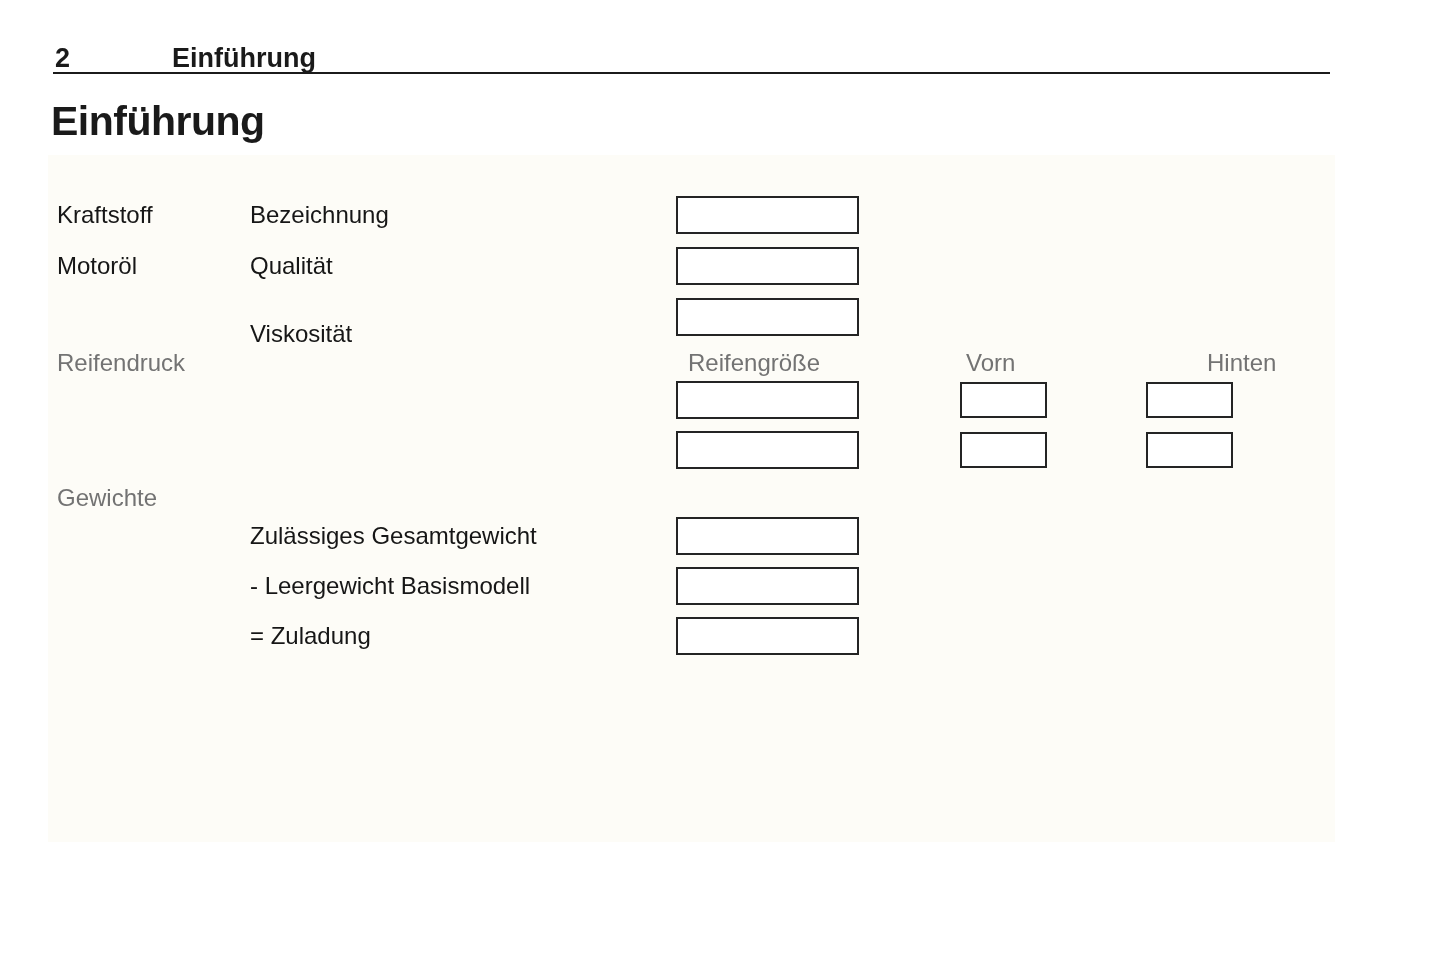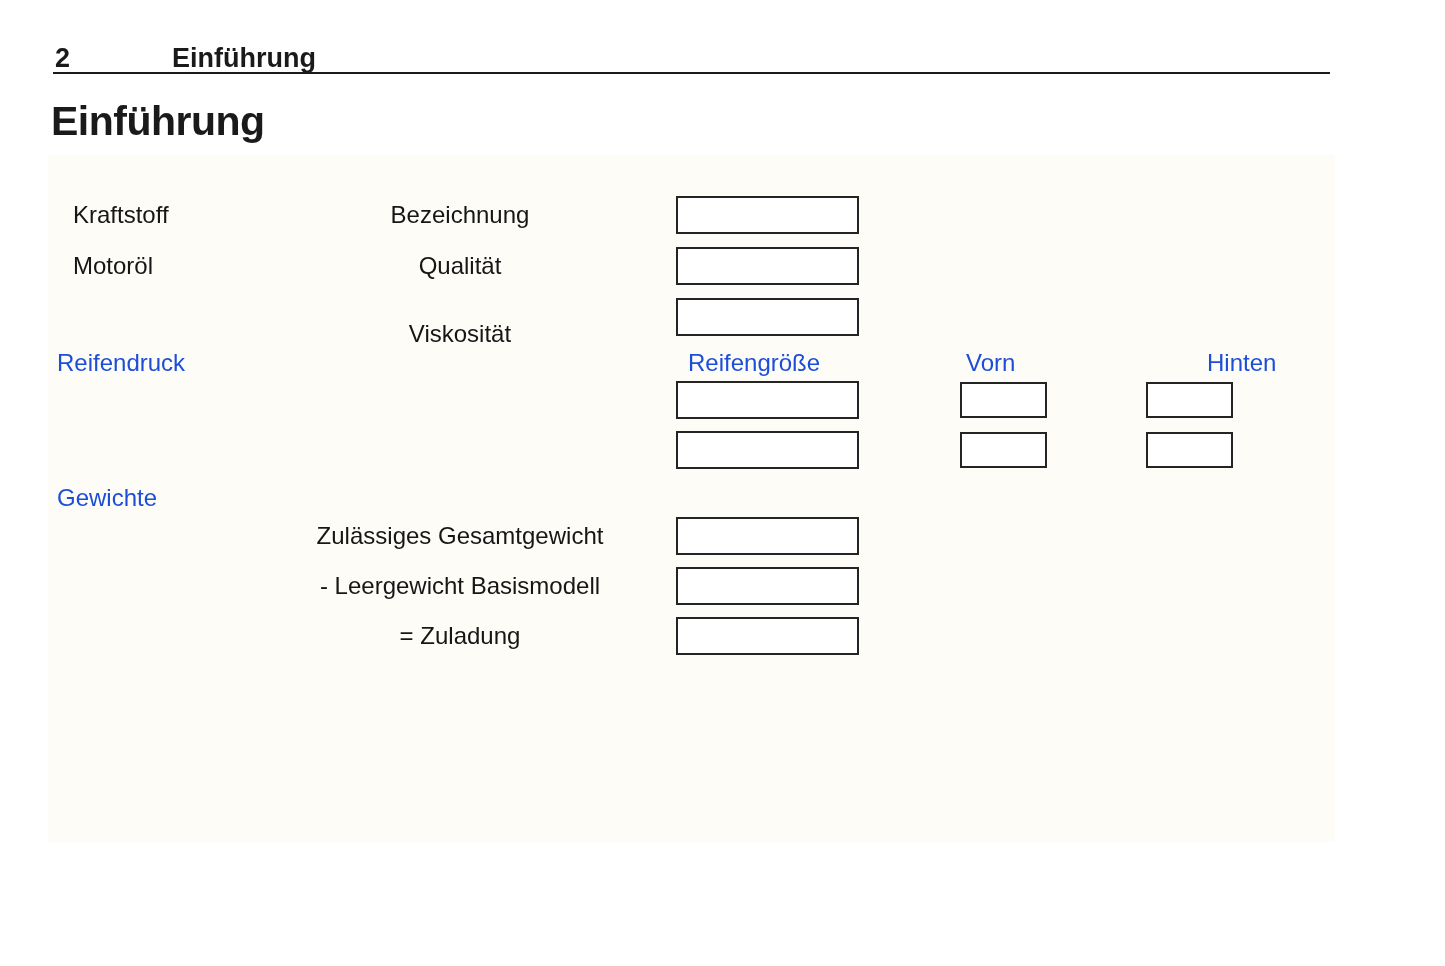--- a/index.html
+++ b/index.html
@@ -44,28 +44,28 @@
     position: absolute; left: 48px; top: 155px;
     width: 1287px; height: 687px;
     background: #fdfcf7;
   }
 
   .lbl {
     position: absolute;
     font-size: 24px; line-height: 38px;
     color: #161616; white-space: nowrap;
   }
-  .lbl-left { left: 57px; margin-left: 16px; }
+  .lbl-left { left: 57px; }
   .lbl-right {
-    left: 250px; width: 420px; text-align: center;
+    left: 250px; width: 420px; text-align: left;
   }
   .col-head {
     position: absolute;
     font-size: 24px; line-height: 24px;
-    color: #1d4ed8; white-space: nowrap;
+    color: #737373; white-space: nowrap;
   }
 
   .fbox {
     position: absolute;
     background: #ffffff;
     border: 2px solid #242424;
     font-family: "Liberation Sans", sans-serif;
     font-size: 22px; color: #1a1a1a;
     padding: 0 6px;
     outline: none;

